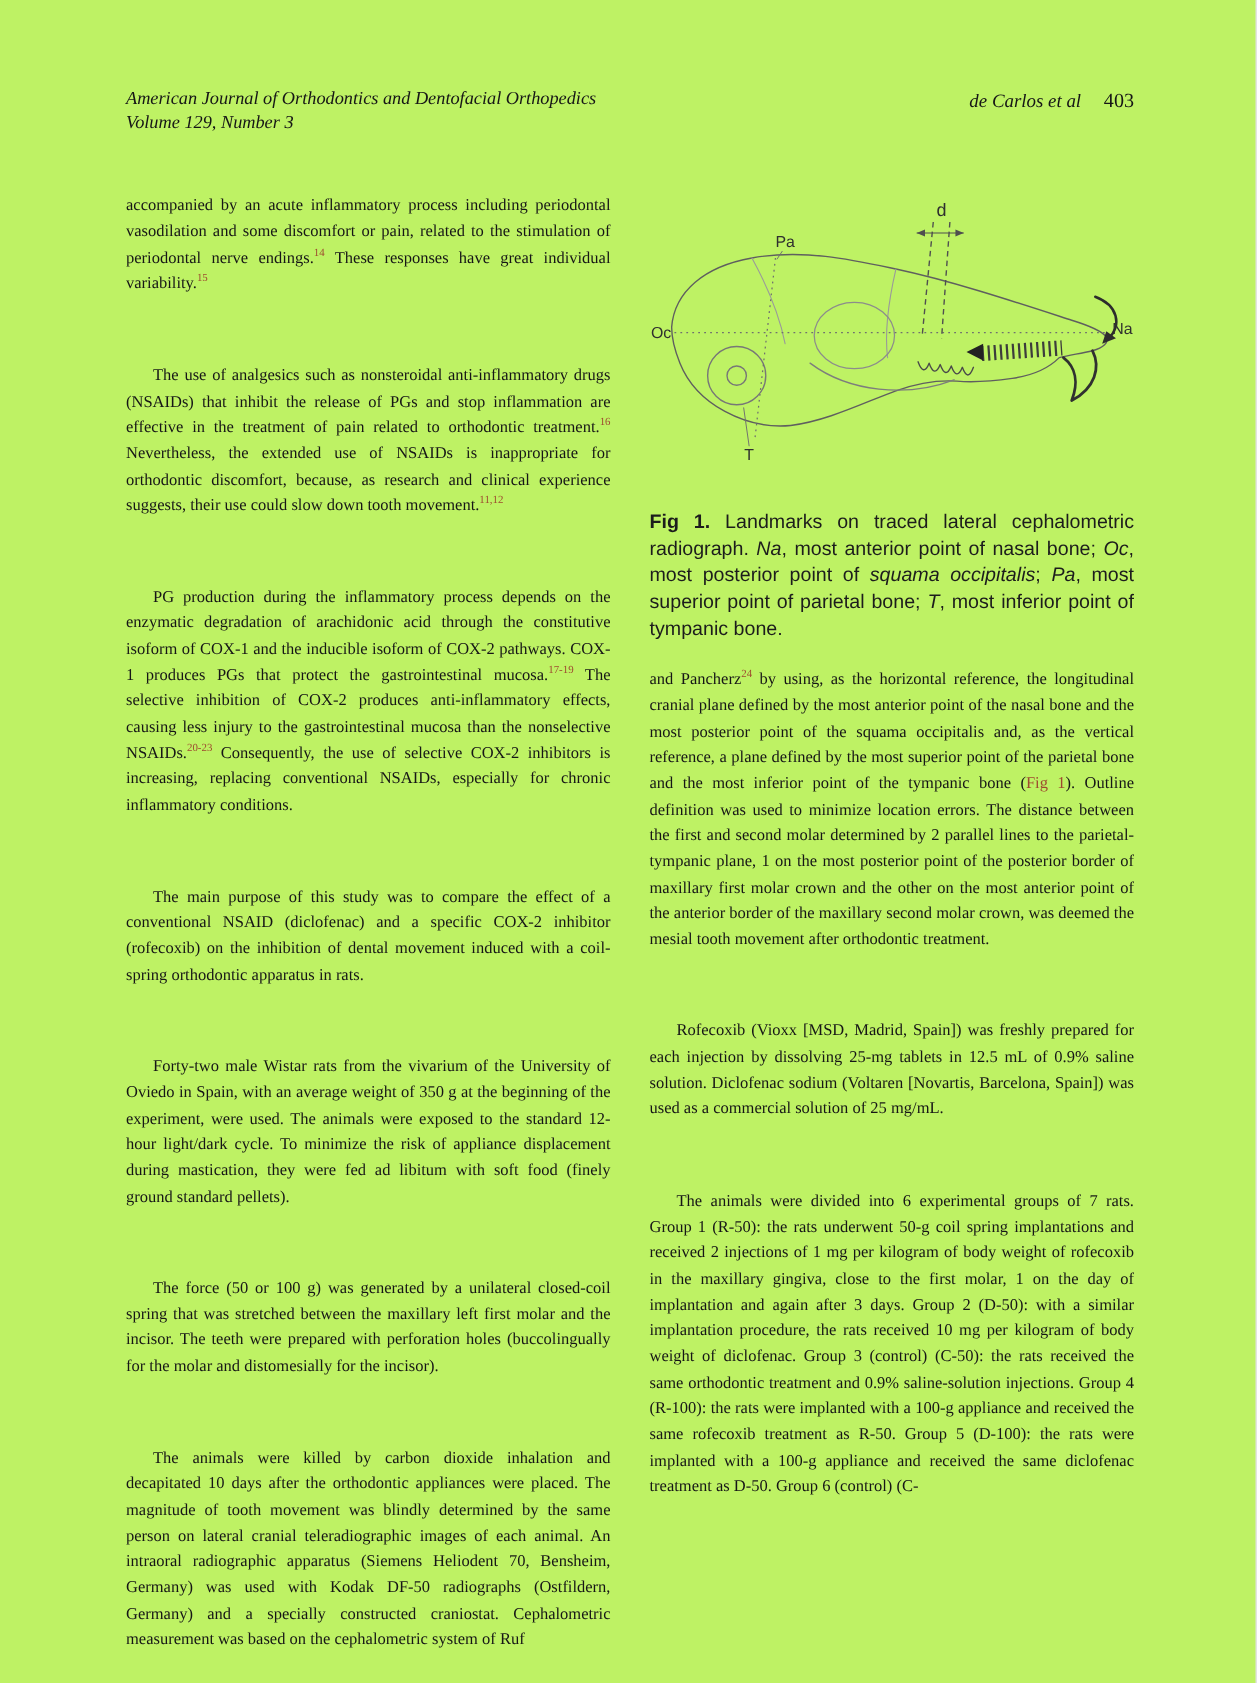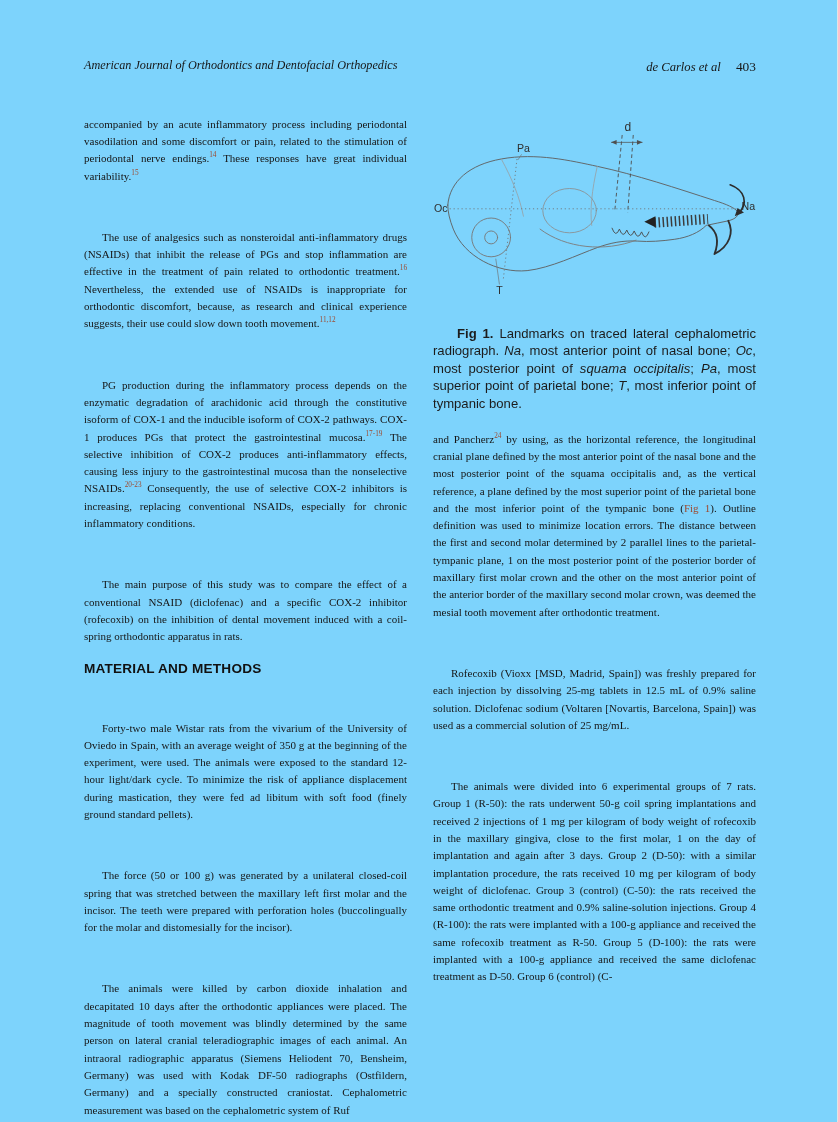--- a/index.html
+++ b/index.html
@@ -7,21 +7,21 @@
   html, body { margin: 0; padding: 0; background: #ffffff; }
   body {
     width: 838px; height: 1122px;
     font-family: "Liberation Serif", serif;
     color: #161616;
     -webkit-font-smoothing: antialiased;
   }
   .page {
     position: relative;
     width: 838px; height: 1122px;
-    background: #7dd3fc;
+    background: #bef264;
     padding: 57px 82px 0 84px;
     overflow: hidden;
     box-shadow: inset -1px 0 0 #e3e3e3;
   }
   .page-header {
     display: flex;
     justify-content: space-between;
     align-items: flex-start;
     font-size: 12.2px;
     line-height: 1.32;
@@ -40,21 +40,21 @@
     hyphens: auto;
     -webkit-hyphens: auto;
   }
   p.indent { text-indent: 18px; margin-top: 44px; }
   .rt-sup {
     color: var(--citation);
     font-size: 0.66em;
     vertical-align: super;
     line-height: 0;
   }
-  .rt-b { font-weight: bold; margin-left: 24px; }
+  .rt-b { font-weight: bold; }
   .rt-i { font-style: italic; }
   .rt-link { color: var(--citation); }
   .section-heading {
     font-family: "Liberation Sans", sans-serif;
     font-weight: bold;
     font-size: 13.6px;
     letter-spacing: 0.2px;
     margin: 15px 0 8px 0;
     color: #111;
   }
@@ -74,35 +74,35 @@
   }
 </style>
 </head>
 <body>
 
 <div class="page">
 
   <div class="page-header">
     <div class="journal-info">
       <div>American Journal of Orthodontics and Dentofacial Orthopedics</div>
+      <div>Volume 129, Number 3</div>
     </div>
     <div class="running-head">
       <span class="running-authors">de Carlos et al</span>
       <span class="page-number">403</span>
     </div>
   </div>
 
   <div class="columns">
 
     <div class="col">
       <p class="body-par"><span>accompanied by an acute inflammatory process including periodontal vasodilation and some discomfort or pain, related to the stimulation of periodontal nerve endings.</span><span class="rt-sup">14</span><span> These responses have great individual variability.</span><span class="rt-sup">15</span></p>
       <p class="body-par indent"><span>The use of analgesics such as nonsteroidal anti-inflammatory drugs (NSAIDs) that inhibit the release of PGs and stop inflammation are effective in the treatment of pain related to orthodontic treatment.</span><span class="rt-sup">16</span><span> Nevertheless, the extended use of NSAIDs is inappropriate for orthodontic discomfort, because, as research and clinical experience suggests, their use could slow down tooth movement.</span><span class="rt-sup">11,12</span></p>
       <p class="body-par indent"><span>PG production during the inflammatory process depends on the enzymatic degradation of arachidonic acid through the constitutive isoform of COX-1 and the inducible isoform of COX-2 pathways. COX-1 produces PGs that protect the gastrointestinal mucosa.</span><span class="rt-sup">17-19</span><span> The selective inhibition of COX-2 produces anti-inflammatory effects, causing less injury to the gastrointestinal mucosa than the nonselective NSAIDs.</span><span class="rt-sup">20-23</span><span> Consequently, the use of selective COX-2 inhibitors is increasing, replacing conventional NSAIDs, especially for chronic inflammatory conditions.</span></p>
       <p class="body-par indent"><span>The main purpose of this study was to compare the effect of a conventional NSAID (diclofenac) and a specific COX-2 inhibitor (rofecoxib) on the inhibition of dental movement induced with a coil-spring orthodontic apparatus in rats.</span></p>
-      <h2 class="section-heading">MATERIAL AND METHODS</h2>
       <p class="body-par indent"><span>Forty-two male Wistar rats from the vivarium of the University of Oviedo in Spain, with an average weight of 350 g at the beginning of the experiment, were used. The animals were exposed to the standard 12-hour light/dark cycle. To minimize the risk of appliance displacement during mastication, they were fed ad libitum with soft food (finely ground standard pellets).</span></p>
       <p class="body-par indent"><span>The force (50 or 100 g) was generated by a unilateral closed-coil spring that was stretched between the maxillary left first molar and the incisor. The teeth were prepared with perforation holes (buccolingually for the molar and distomesially for the incisor).</span></p>
       <p class="body-par indent"><span>The animals were killed by carbon dioxide inhalation and decapitated 10 days after the orthodontic appliances were placed. The magnitude of tooth movement was blindly determined by the same person on lateral cranial teleradiographic images of each animal. An intraoral radiographic apparatus (Siemens Heliodent 70, Bensheim, Germany) was used with Kodak DF-50 radiographs (Ostfildern, Germany) and a specially constructed craniostat. Cephalometric measurement was based on the cephalometric system of Ruf</span></p>
     </div>
 
     <div class="col">
 
       <figure class="figure">
         <div class="figure-image">
           <svg viewBox="0 0 350 200" width="323" height="185" xmlns="http://www.w3.org/2000/svg">

